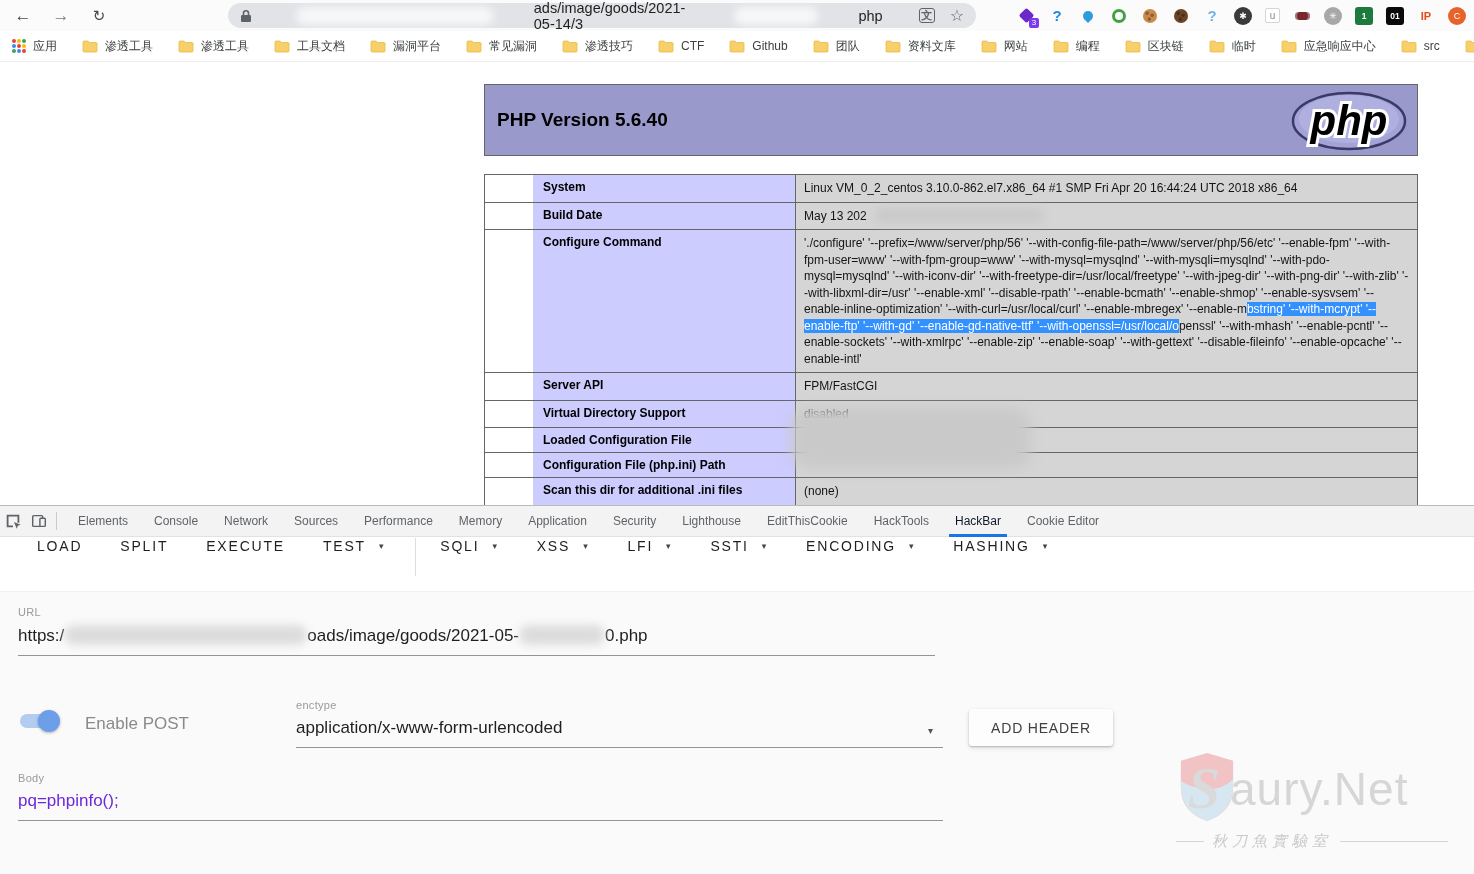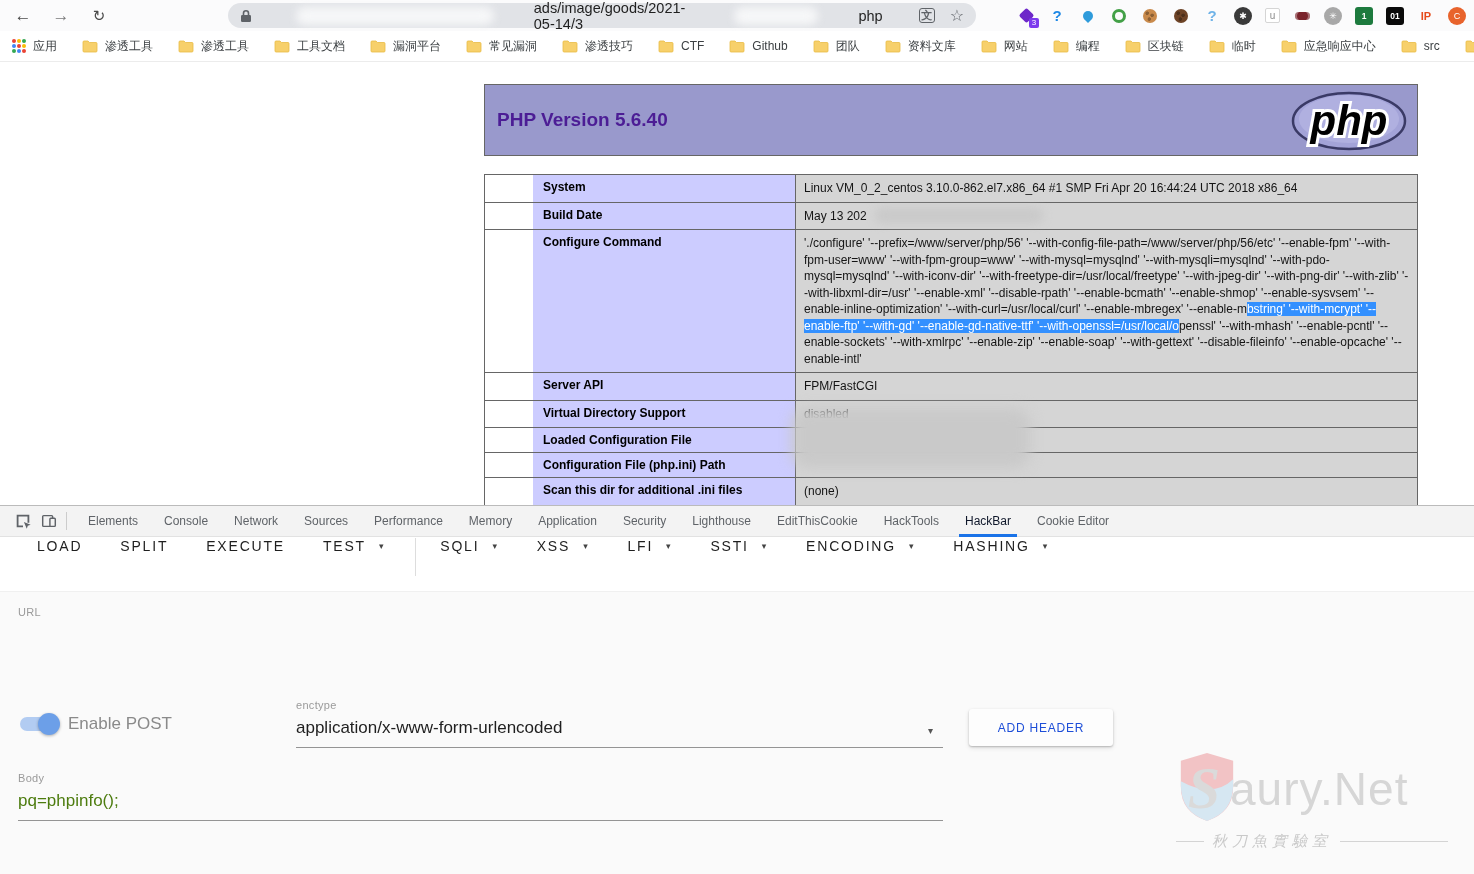--- a/index.html
+++ b/index.html
@@ -49,34 +49,34 @@
   .bookmarks { position:absolute; top:31px; left:0; width:1474px; height:31px; background:#fff; border-bottom:1px solid #ececec;
                display:flex; align-items:center; padding-left:12px; gap:25px; overflow:hidden; white-space:nowrap; }
   .bm { display:flex; align-items:center; gap:7px; font-size:12px; color:#3c4043; cursor:pointer; flex:none; }
   .appsgrid { display:grid; grid-template-columns:repeat(3,4px); grid-gap:1px; }
   .appsgrid i { width:4px; height:4px; border-radius:50%; display:block; }
 
   
   .page { position:absolute; top:62px; left:0; width:1474px; height:443px; background:#fff; overflow:hidden; }
   .phpheader { position:absolute; left:484px; top:22px; width:934px; height:72px; background:#9999cc;
                border:1px solid #666; display:flex; align-items:center; }
-  .phpheader h1 { margin:0 0 0 12px; font-size:19px; color:#4c1d95; }
+  .phpheader h1 { margin:0 0 0 12px; font-size:19px; color:#000000; }
   .phplogo { position:absolute; right:9px; top:5px; }
   .ptable { position:absolute; left:484px; top:112px; width:934px; border:1px solid #666; border-bottom:none; }
   .prow { display:grid; grid-template-columns:311px 1fr; border-bottom:1px solid #666; }
   .plabel { background:#ccccff; font-weight:bold; font-size:12px; color:#000; padding:5px 10px; border-right:1px solid #666;margin-left:48px; }
   .pval { background:#d5d5d5; font-size:12px; color:#141414; padding:5px 8px; line-height:16.5px; word-break:break-word; }
   .pval .sel { background:#3390ff; color:#fff; }
   .pval.redact-after::after { content:""; display:inline-block; width:168px; height:15px; background:#c9c9c9;
                               border-radius:7px; filter:blur(5px); margin-left:8px; vertical-align:-3px; }
   .blob { position:absolute; left:792px; top:346px; width:238px; height:60px; background:#c9c9c9; border-radius:16px; filter:blur(7px); }
 
   
   .devtools { position:absolute; top:505px; left:0; width:1474px; height:369px; background:#fff; border-top:1px solid #bbb; }
-  .dtabs { height:31px; background:#f3f3f3; border-bottom:1px solid #e2e2e2; display:flex; align-items:center; padding-left:10px; }
+  .dtabs { height:31px; background:#f3f3f3; border-bottom:1px solid #e2e2e2; display:flex; align-items:center; }
   .dticon { display:flex; align-items:center; justify-content:center; width:26px; height:26px; cursor:pointer; }
   .dtdiv { width:1px; height:18px; background:#ccc; margin:0 8px 0 4px; }
   .dtab { font-size:12px; color:#5f6368; padding:0 13px; height:31px; display:flex; align-items:center; position:relative; cursor:pointer; flex:none; }
   .dtab.active { color:#0f172a; }
   .dtab.active::after { content:""; position:absolute; left:7px; right:7px; bottom:0; height:3px; background:#1a73e8; }
 
   
   .hackbar { position:absolute; top:32px; left:0; right:0; bottom:0; background:#fafafa; }
   .hmenu { height:54px; background:#fff; display:flex; align-items:flex-start; padding-left:37px; border-bottom:1px solid #f0f0f0; }
   .mitem { background:none; border:none; padding:0; margin-right:38px; display:flex; align-items:center; cursor:pointer;
@@ -85,33 +85,33 @@
   .mdiv { width:1px; height:38px; background:#ddd; margin:0 24px 0 -8px; }
 
   .hcontent { position:absolute; top:54px; left:0; right:0; bottom:0; }
   .flabel { font-size:11px; color:#9a9a9a; letter-spacing:.3px; }
   .fvalue { font-size:17px; color:#1f1f1f; margin-top:7px; padding-bottom:9px; border-bottom:1px solid #949494; min-height:22px; }
   .furl  { position:absolute; left:18px; top:14px;  width:917px; }
   .fenc  { position:absolute; left:296px; top:107px; width:647px; }
   .fenc .fvalue { position:relative; }
   .fenc .ddcaret { position:absolute; right:10px; top:7px; font-size:10px; color:#555; }
   .fbody { position:absolute; left:18px; top:180px; width:925px; }
-  .fbody input { width:100%; border:none; outline:none; background:transparent; font-family:inherit; font-size:17px; color:#4d7c0f; padding:0; }
+  .fbody input { width:100%; border:none; outline:none; background:transparent; font-family:inherit; font-size:17px; color:#6d28d9; padding:0; }
   .ri { display:inline-block; height:20px; background:#dcdcdc; border-radius:10px; filter:blur(4px); vertical-align:-4px; }
   .ri.w1 { width:243px; } .ri.w2 { width:86px; }
 
-  .togglewrap { position:absolute; left:20px; top:122px; display:flex; align-items:center; gap:12px; cursor:pointer; }
+  .togglewrap { position:absolute; left:20px; top:122px; display:flex; gap:29px; cursor:pointer; }
   .switch { position:relative; width:36px; height:14px; background:#b2ccf2; border-radius:7px; }
   .switch .knob { position:absolute; right:-4px; top:-4px; width:22px; height:22px; border-radius:50%; background:#6c9fe8;
                   box-shadow:0 1px 3px rgba(0,0,0,.3); }
   .togglelabel { font-size:17px; color:#8a8a8a; }
 
   .addheader { position:absolute; left:969px; top:117px; width:144px; height:37px; background:#fdfdfd; border:none; border-radius:3px;
-               box-shadow:0 1px 2px rgba(0,0,0,.22), 0 2px 5px rgba(0,0,0,.1); font-family:inherit; font-size:12px;
-               letter-spacing:.8px; color:#1d4ed8; cursor:pointer; }
+               box-shadow:0 1px 2px rgba(0,0,0,.22), 0 2px 5px rgba(0,0,0,.1); font-family:inherit; font-size:14px;
+               letter-spacing:.8px; color:#404040; cursor:pointer; }
 
   
   .wm { position:absolute; right:26px; top:158px; width:272px; }
   .wmrow { display:flex; align-items:center; }
   .wmtext { font-size:46px; color:#d6d6d6; letter-spacing:1px; margin-left:-8px; }
   .wmcaption { display:flex; align-items:center; margin-top:4px; color:#c9c9c9; font-size:15px; letter-spacing:5px;
                font-family:"DejaVu Serif", serif; font-style:italic; }
   .wmline { height:1px; background:#d4d4d4; }
   .wl1 { width:28px; margin-right:8px; } .wl2 { flex:1; margin-left:8px; }
 </style>
@@ -451,20 +451,23 @@
         </button>
         <button class="mitem">
           <span>HASHING</span>
           <span class="caret">▾</span>
         </button>
       </div>
 
     <div class="hcontent">
       <div class="furl">
         <div class="flabel">URL</div>
+        <div class="fvalue">
+          <span>https:/</span><span class="ri w1"></span><span>oads/image/goods/2021-05-</span><span class="ri w2"></span><span>0.php</span>
+        </div>
       </div>
 
       <div class="togglewrap">
         <span class="switch">
             <span class="knob"></span>
           </span>
         <span class="togglelabel">Enable POST</span>
       </div>
 
       <div class="fenc">

